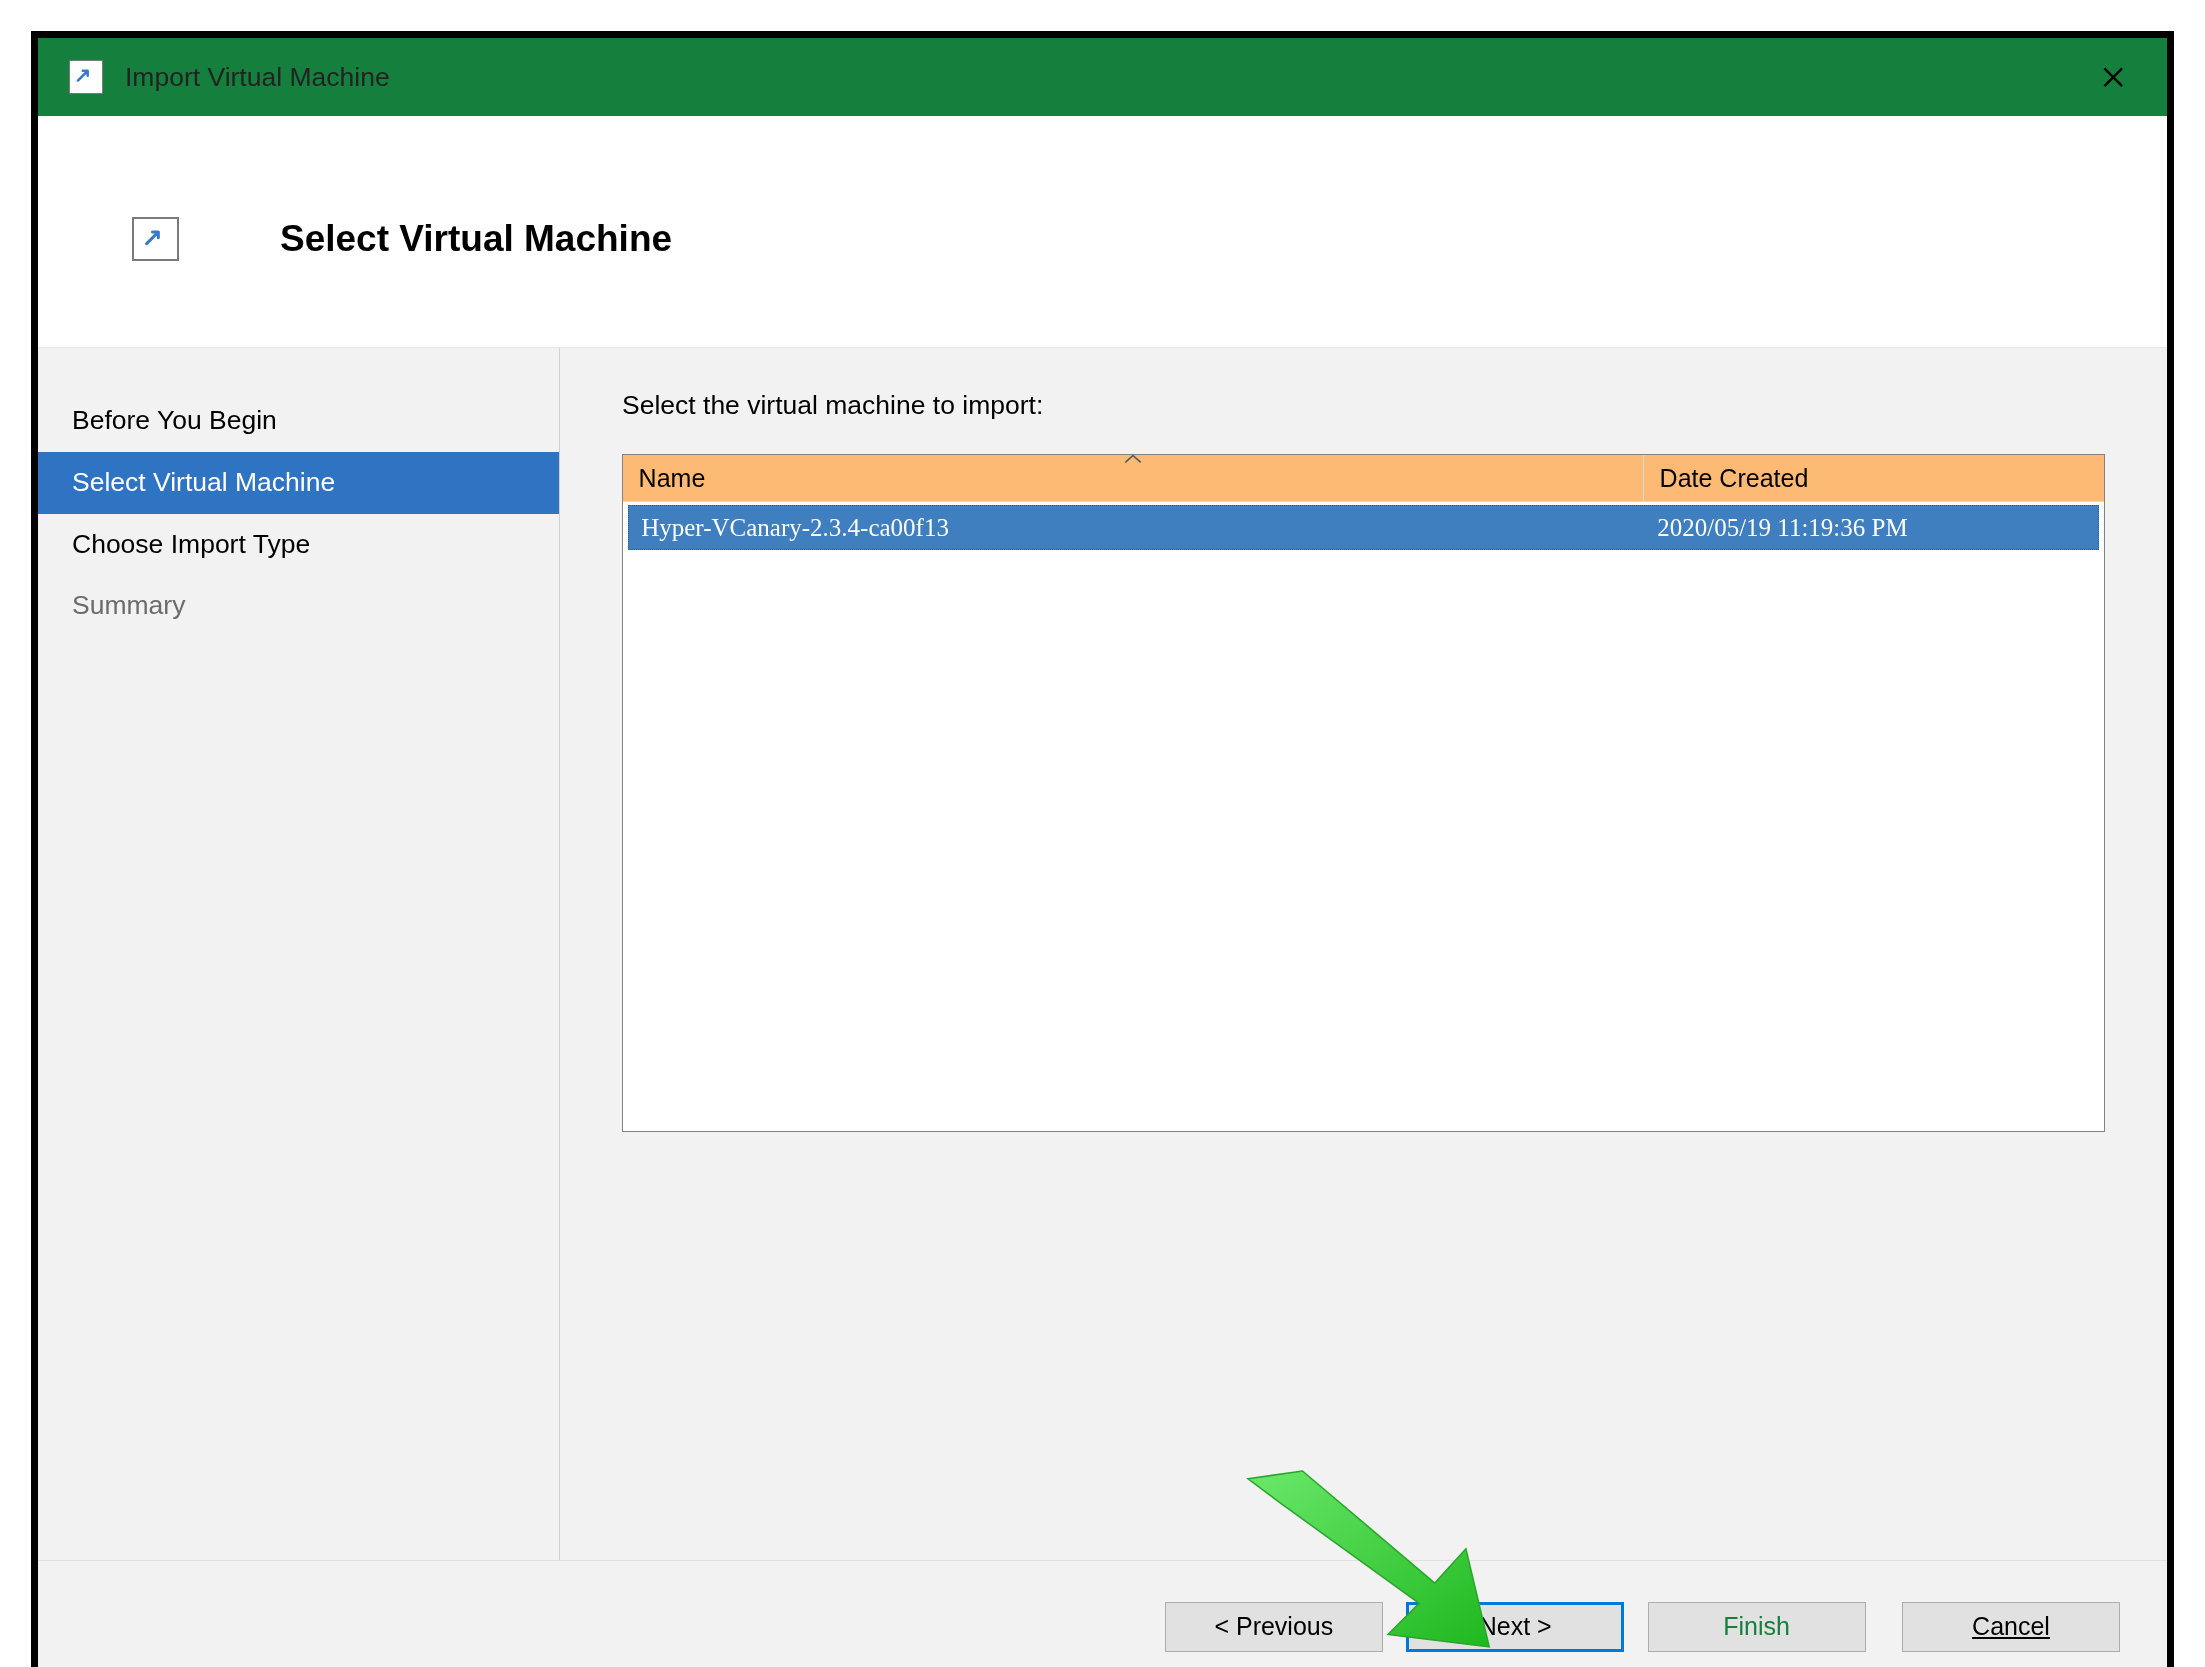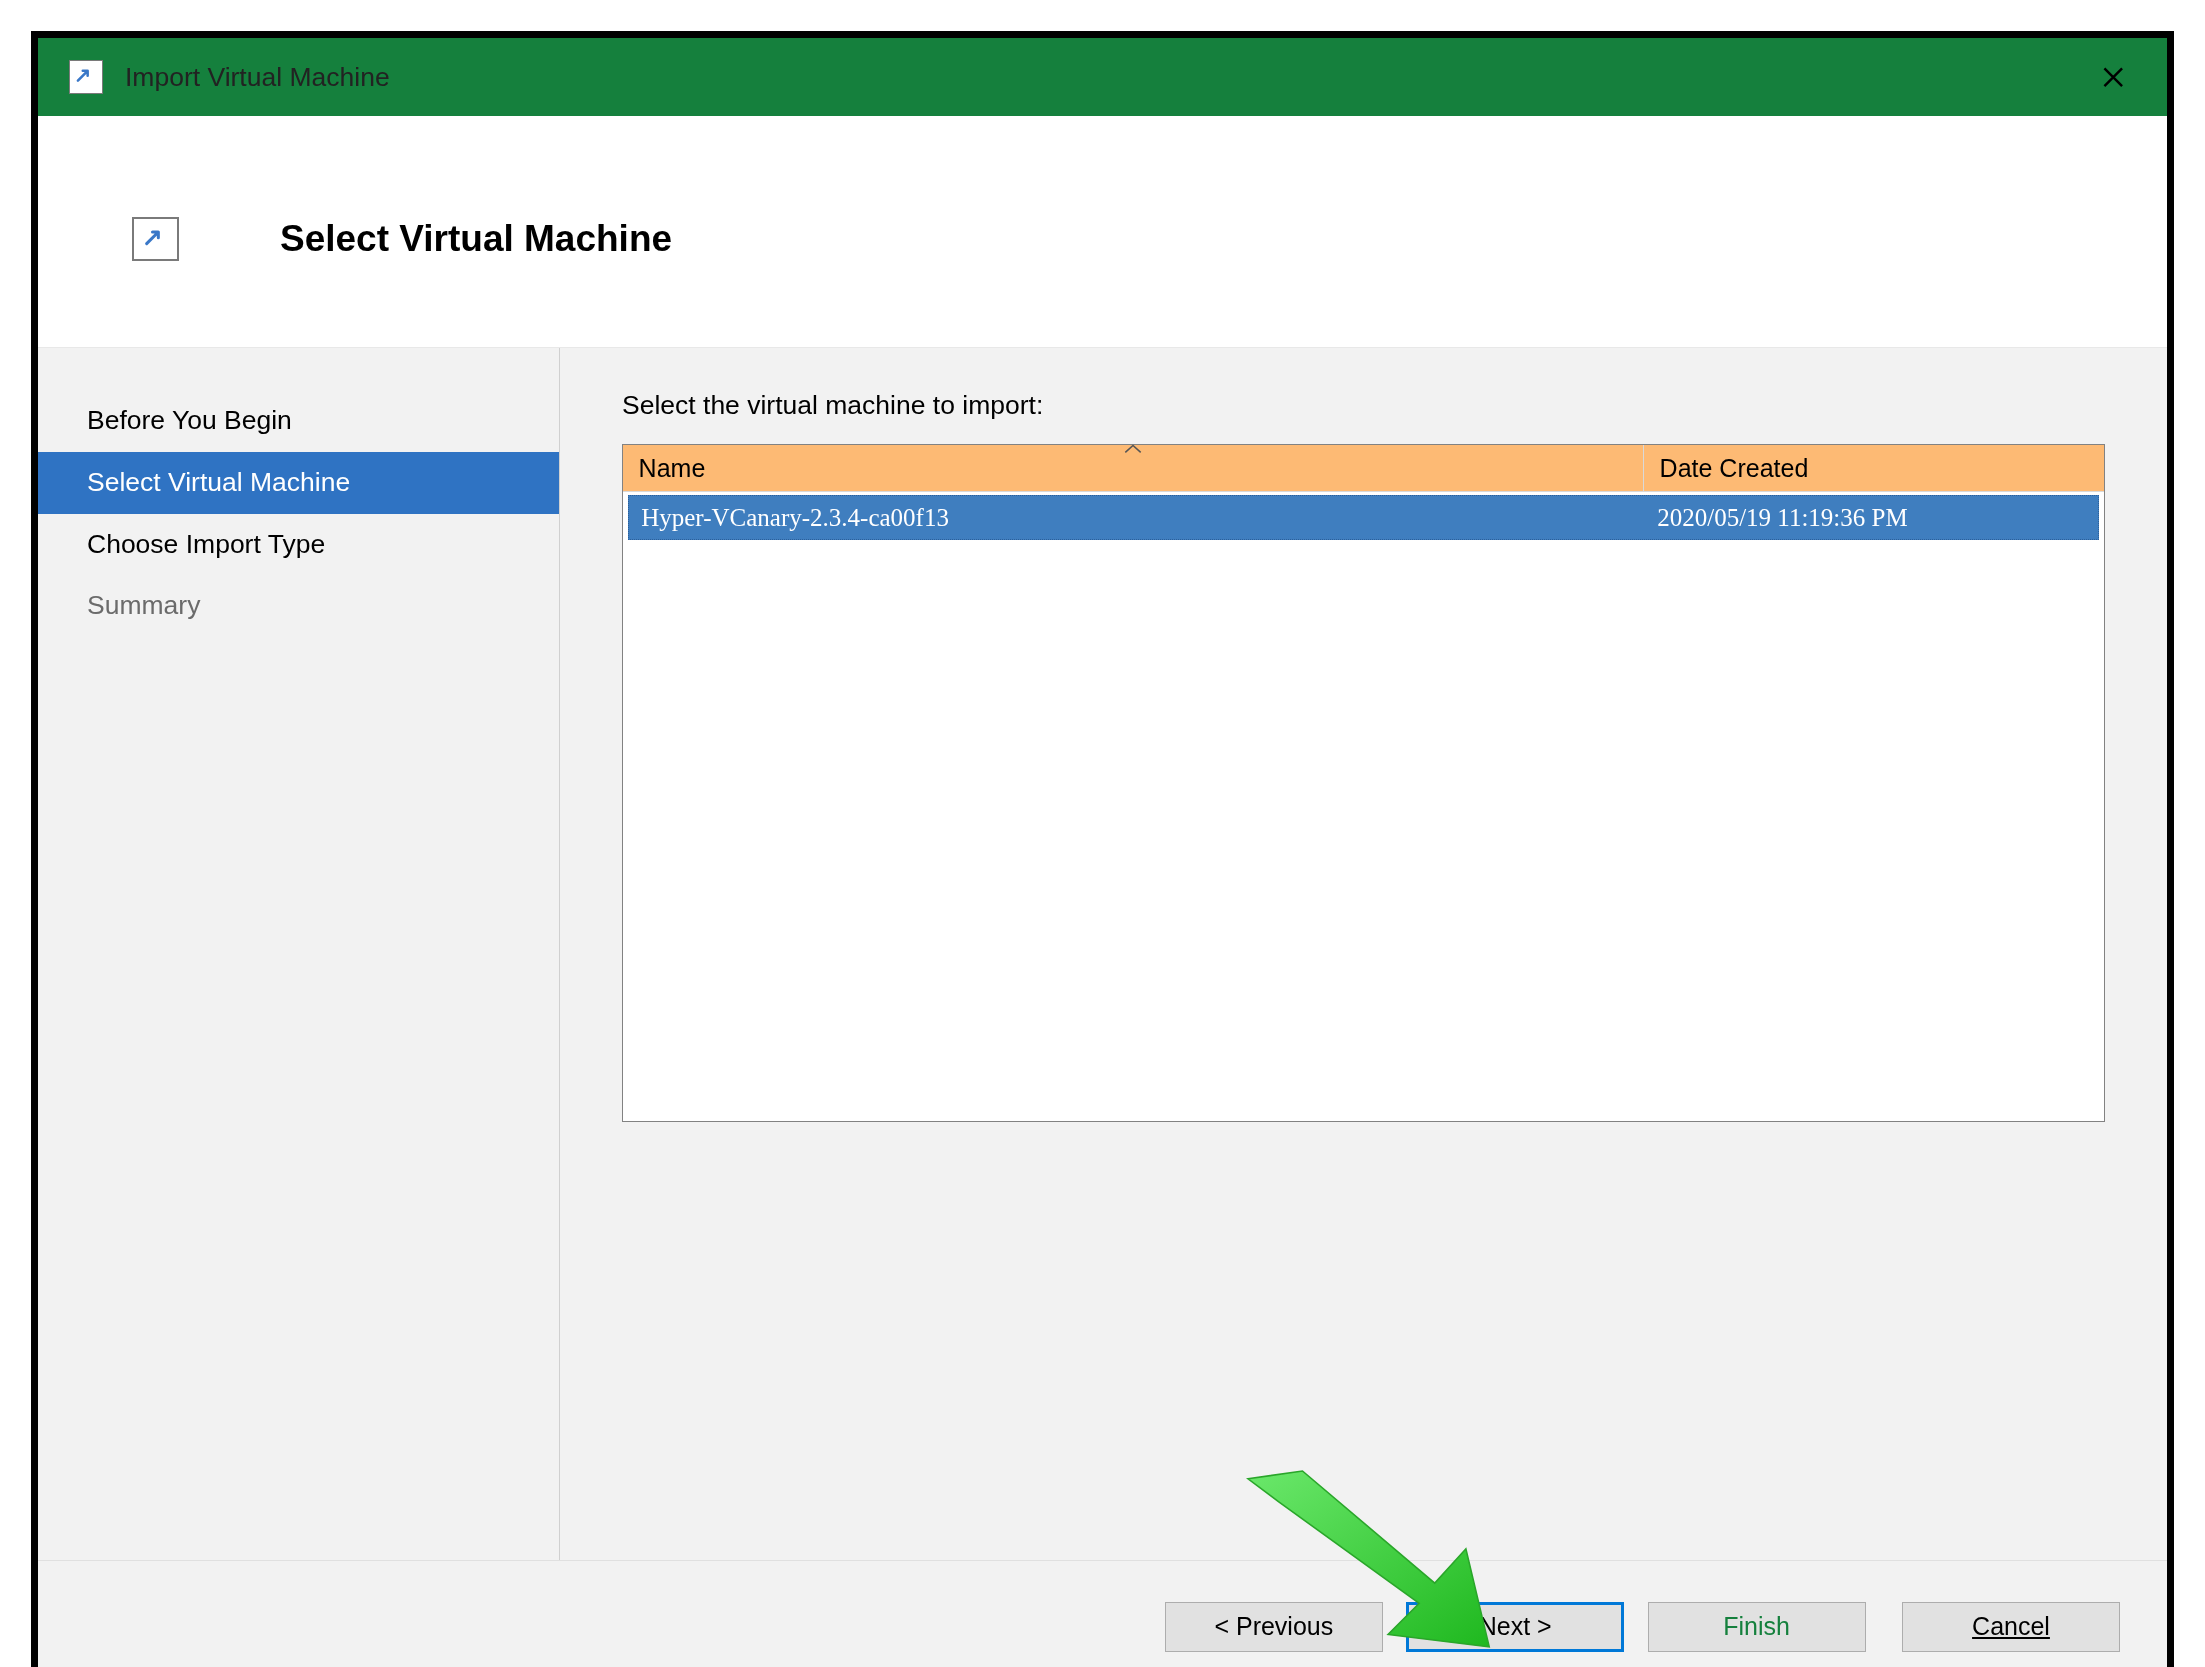--- a/index.html
+++ b/index.html
@@ -96,21 +96,21 @@
     background:var(--win-bg);
     display:flex;
     position:relative;
   }
   .steps {
     width:522px;
     padding:42px 0;
     border-right:1.6px solid #d0d0d0;
   }
   .step {
-    padding:11px 49px;
+    padding:11px 34px;
     font-size:26.5px;
     color:#000;
     cursor:pointer;
     line-height:1.5;
   }
   .step.selected {
     background:var(--sel-blue);
     color:#fff;
   }
   .step.disabled {
@@ -119,21 +119,21 @@
   }
 
   .main {
     flex:1;
     padding:42px 62px 31px 62px;
     display:flex;
     flex-direction:column;
   }
   .prompt {
     font-size:26.5px;
-    margin:0 0 23px 0;
+    margin:0 0 33px 0;
   }
 
   .listbox {
     width:100%;
     height:678px;
     border:1.6px solid #828282;
     background:#fff;
     display:flex;
     flex-direction:column;
   }

